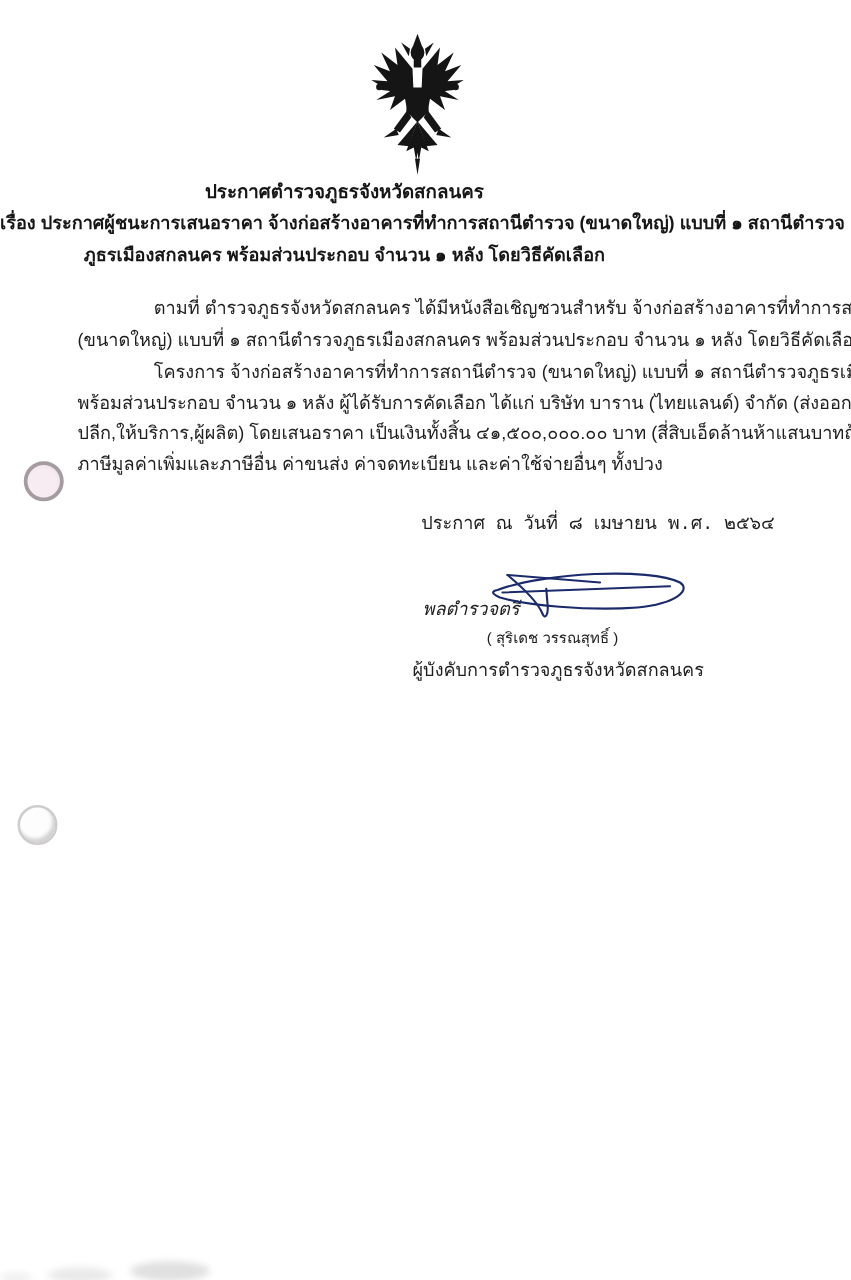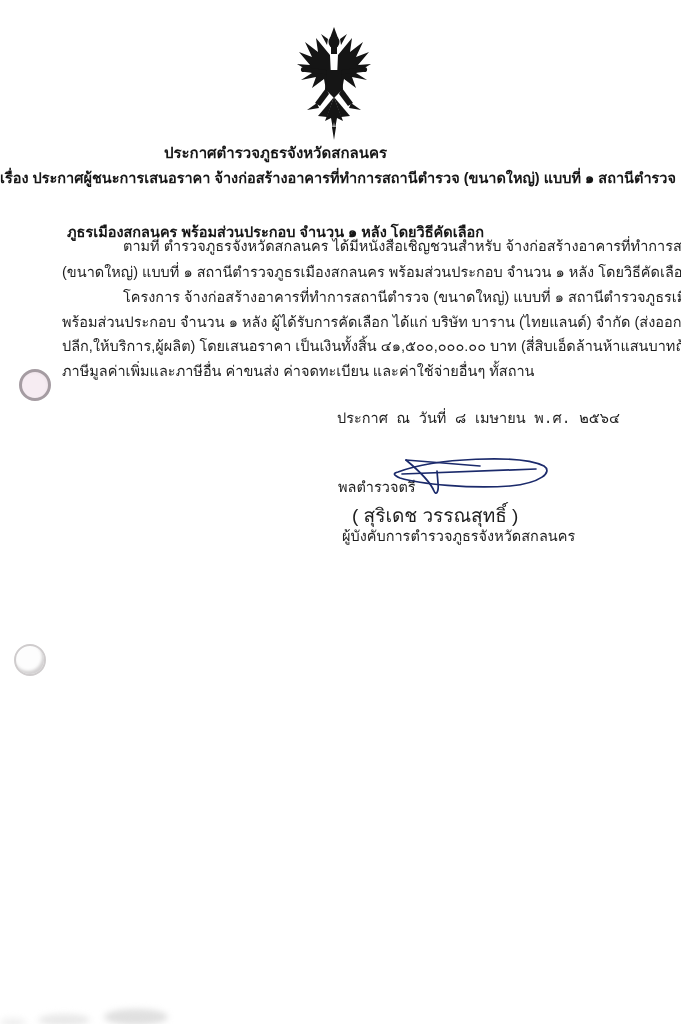--- a/index.html
+++ b/index.html
@@ -12,39 +12,39 @@
   
   .emblem{position:absolute;left:294px;top:27px;width:80px;height:114px;}
   .emblem svg{width:100%;height:100%;display:block;filter:blur(.2px);}
   
   .title{
     position:absolute;left:0;width:551px;text-align:center;
     font-weight:700;font-size:15px;color:#161616;white-space:nowrap;
   }
   .t1{top:141px;}
   .t2{top:166px;font-size:14.5px;text-align:right;}
-  .t3{top:192px;font-size:14.5px;margin-top:28px;}
+  .t3{top:192px;font-size:14.5px;}
   
   .line{
     position:absolute;left:62px;width:560px;
     font-size:14.5px;color:#1e1e1e;white-space:nowrap;
   }
   .indent{padding-left:61px;}
   .p1l1{top:234px;}
   .p1l2{top:260px;}
   .p2l1{top:285px;}
   .p2l2{top:310px;}
   .p2l3{top:334px;}
   .p2l4{top:359px;}
   .date-line{position:absolute;left:337px;top:406px;font-size:14.5px;color:#1e1e1e;white-space:nowrap;font-family:Liberation Mono, monospace;}
   
-  .sig-rank{position:absolute;left:338px;top:475px;font-size:14.5px;color:#1e1e1e;white-space:nowrap;}
+  .sig-rank{position:absolute;left:338px;top:475px;font-size:14.5px;color:#1e1e1e;white-space:nowrap;font-style:italic;}
   .sig-ink{position:absolute;left:330px;top:450px;width:230px;height:62px;}
-  .sig-name{position:absolute;left:352px;top:500px;width:180px;font-size:19px;color:#1e1e1e;white-space:nowrap;}
-  .sig-title{position:absolute;left:342px;top:524px;width:220px;text-align:center;font-size:14.5px;color:#1e1e1e;white-space:nowrap;}
+  .sig-name{position:absolute;left:352px;top:500px;width:180px;text-align:center;font-size:12px;color:#1e1e1e;white-space:nowrap;}
+  .sig-title{position:absolute;left:330px;top:524px;width:220px;text-align:center;font-size:14.5px;color:#1e1e1e;white-space:nowrap;}
   
   .punch{position:absolute;border-radius:50%;}
   .punch1{
     left:19px;top:369px;width:26px;height:26px;
     border:3px solid #a59ca2;
     background:radial-gradient(circle at 45% 55%, #f6ecf2 0 55%, #e7dbe2 100%);
     filter:blur(.6px);
   }
   .punch2{
     left:14px;top:644px;width:28px;height:28px;
@@ -100,21 +100,21 @@
 
   <div class="title t1">ประกาศตำรวจภูธรจังหวัดสกลนคร</div>
   <div class="title t2">เรื่อง ประกาศผู้ชนะการเสนอราคา จ้างก่อสร้างอาคารที่ทำการสถานีตำรวจ (ขนาดใหญ่) แบบที่ ๑ สถานีตำรวจ</div>
   <div class="title t3">ภูธรเมืองสกลนคร พร้อมส่วนประกอบ จำนวน ๑ หลัง โดยวิธีคัดเลือก</div>
 
   <div class="line indent p1l1">ตามที่ ตำรวจภูธรจังหวัดสกลนคร ได้มีหนังสือเชิญชวนสำหรับ จ้างก่อสร้างอาคารที่ทำการสถานีตำรวจ</div>
   <div class="line p1l2">(ขนาดใหญ่) แบบที่ ๑ สถานีตำรวจภูธรเมืองสกลนคร พร้อมส่วนประกอบ จำนวน ๑ หลัง โดยวิธีคัดเลือก  นั้น</div>
   <div class="line indent p2l1">โครงการ จ้างก่อสร้างอาคารที่ทำการสถานีตำรวจ (ขนาดใหญ่) แบบที่ ๑ สถานีตำรวจภูธรเมืองสกลนคร</div>
   <div class="line p2l2">พร้อมส่วนประกอบ จำนวน ๑ หลัง ผู้ได้รับการคัดเลือก ได้แก่ บริษัท บาราน (ไทยแลนด์) จำกัด (ส่งออก,ขายส่ง,ขาย</div>
   <div class="line p2l3">ปลีก,ให้บริการ,ผู้ผลิต) โดยเสนอราคา เป็นเงินทั้งสิ้น ๔๑,๕๐๐,๐๐๐.๐๐ บาท (สี่สิบเอ็ดล้านห้าแสนบาทถ้วน) รวม</div>
-  <div class="line p2l4">ภาษีมูลค่าเพิ่มและภาษีอื่น ค่าขนส่ง ค่าจดทะเบียน และค่าใช้จ่ายอื่นๆ ทั้สถาน</div>
+  <div class="line p2l4">ภาษีมูลค่าเพิ่มและภาษีอื่น ค่าขนส่ง ค่าจดทะเบียน และค่าใช้จ่ายอื่นๆ ทั้งปวง</div>
 
   <div class="date-line">ประกาศ ณ วันที่  ๘ เมษายน พ.ศ. ๒๕๖๔</div>
 
   <div class="sig-rank">พลตำรวจตรี</div>
   <svg class="sig-ink" viewBox="0 0 230 62" xmlns="http://www.w3.org/2000/svg" aria-hidden="true">
     <g fill="none" stroke="#1b2a6b" stroke-width="1.7" stroke-linecap="round">
       <path d="M68 22 C105 8 190 4 214 16 C223 22 211 33 180 36 C140 39 90 34 70 28 C63 25 63 23 68 22 Z"></path>
       <path d="M72 24 L206 19"></path>
       <path d="M76 10 C88 20 100 31 104 41 C106 46 109 42 108 33 L107 21"></path>
       <path d="M76 10 L150 16"></path>

